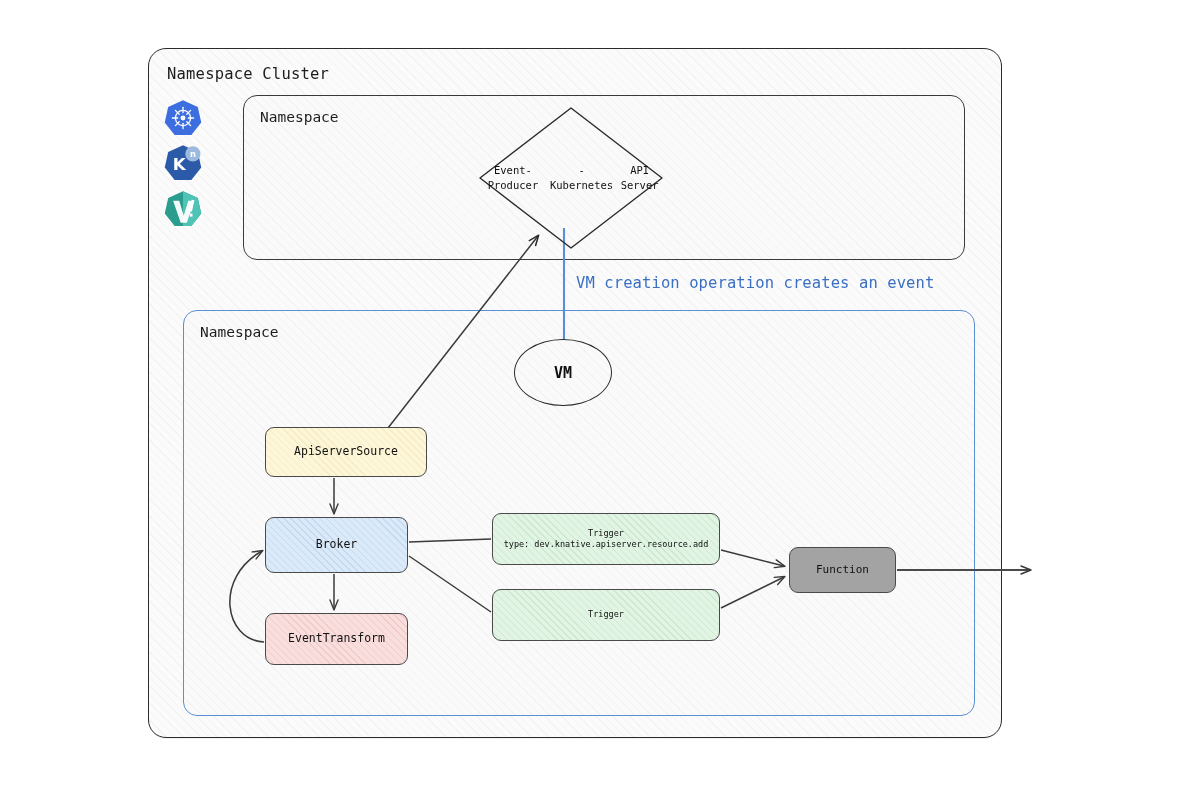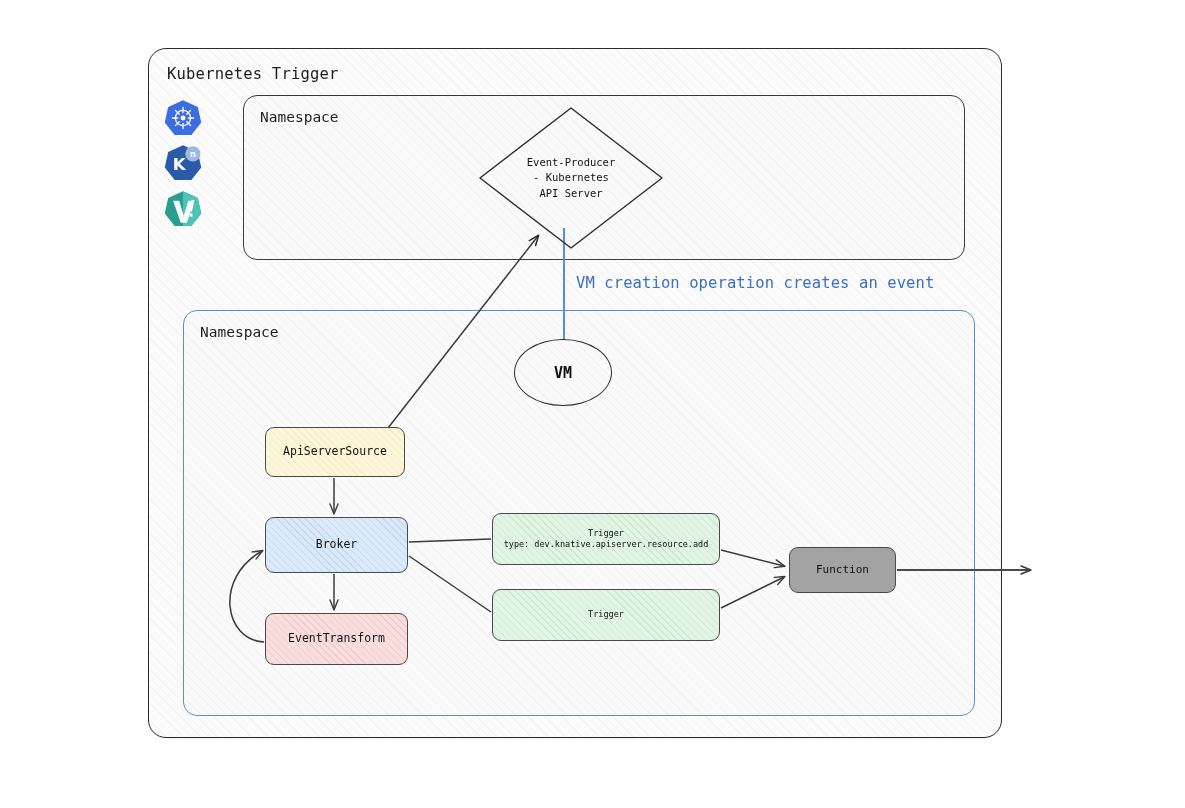--- a/index.html
+++ b/index.html
@@ -100,21 +100,21 @@
     text-align: center;
     border-radius: 9px;
     font-size: 11px;
     color: #111;
     line-height: 1.35;
   }
   .node .lbl { padding: 0 6px; }
 
   .n-apiserversource {
     left: 265px; top: 427px;
-    width: 140px; height: 50px;
+    width: 162px; height: 50px;
     border: 1.4px solid #4a4a4a;
     background:
       repeating-linear-gradient(45deg,
         rgba(200,170,60,0.13) 0px, rgba(200,170,60,0.13) 1px,
         rgba(0,0,0,0) 1px, rgba(0,0,0,0) 5px),
       #fdf6d8;
     font-size: 11.5px;
   }
   .n-broker {
     left: 265px; top: 517px;
@@ -191,21 +191,20 @@
   }
   .n-diamond-wrap svg {
     position: absolute; left: 0; top: 0;
     width: 190px; height: 148px;
   }
   .n-diamond-text {
     position: absolute;
     left: 0; top: 0;
     width: 190px; height: 148px;
     display: flex;
-    flex-direction: column;
     align-items: center;
     justify-content: center;
     font-size: 10.5px;
     line-height: 1.45;
     color: #111;
     text-align: center;
   }
 
   
   .n-db {
@@ -233,21 +232,21 @@
     white-space: nowrap;
     letter-spacing: 0.1px;
   }
 </style>
 </head>
 <body>
 
 <div id="stage">
 
   <div class="cluster-box">
-    <div class="cluster-title">Kubernetes Trigger</div>
+    <div class="cluster-title">Namespace Cluster</div>
   </div>
 
   <div class="logo" style="left:164px; top:99px;">
     <svg viewBox="0 0 100 100" aria-hidden="true">
       <polygon points="50,3 89,21 98,62 72,95 28,95 2,62 11,21" fill="#3c6ee0"></polygon>
       <g stroke="#ffffff" stroke-width="3.4" fill="none" stroke-linecap="round">
         <circle cx="50" cy="50" r="20"></circle>
         <circle cx="50" cy="50" r="6.5" fill="#ffffff" stroke="none"></circle>
         <line x1="50" y1="22" x2="50" y2="36"></line>
         <line x1="50" y1="64" x2="50" y2="78"></line>

